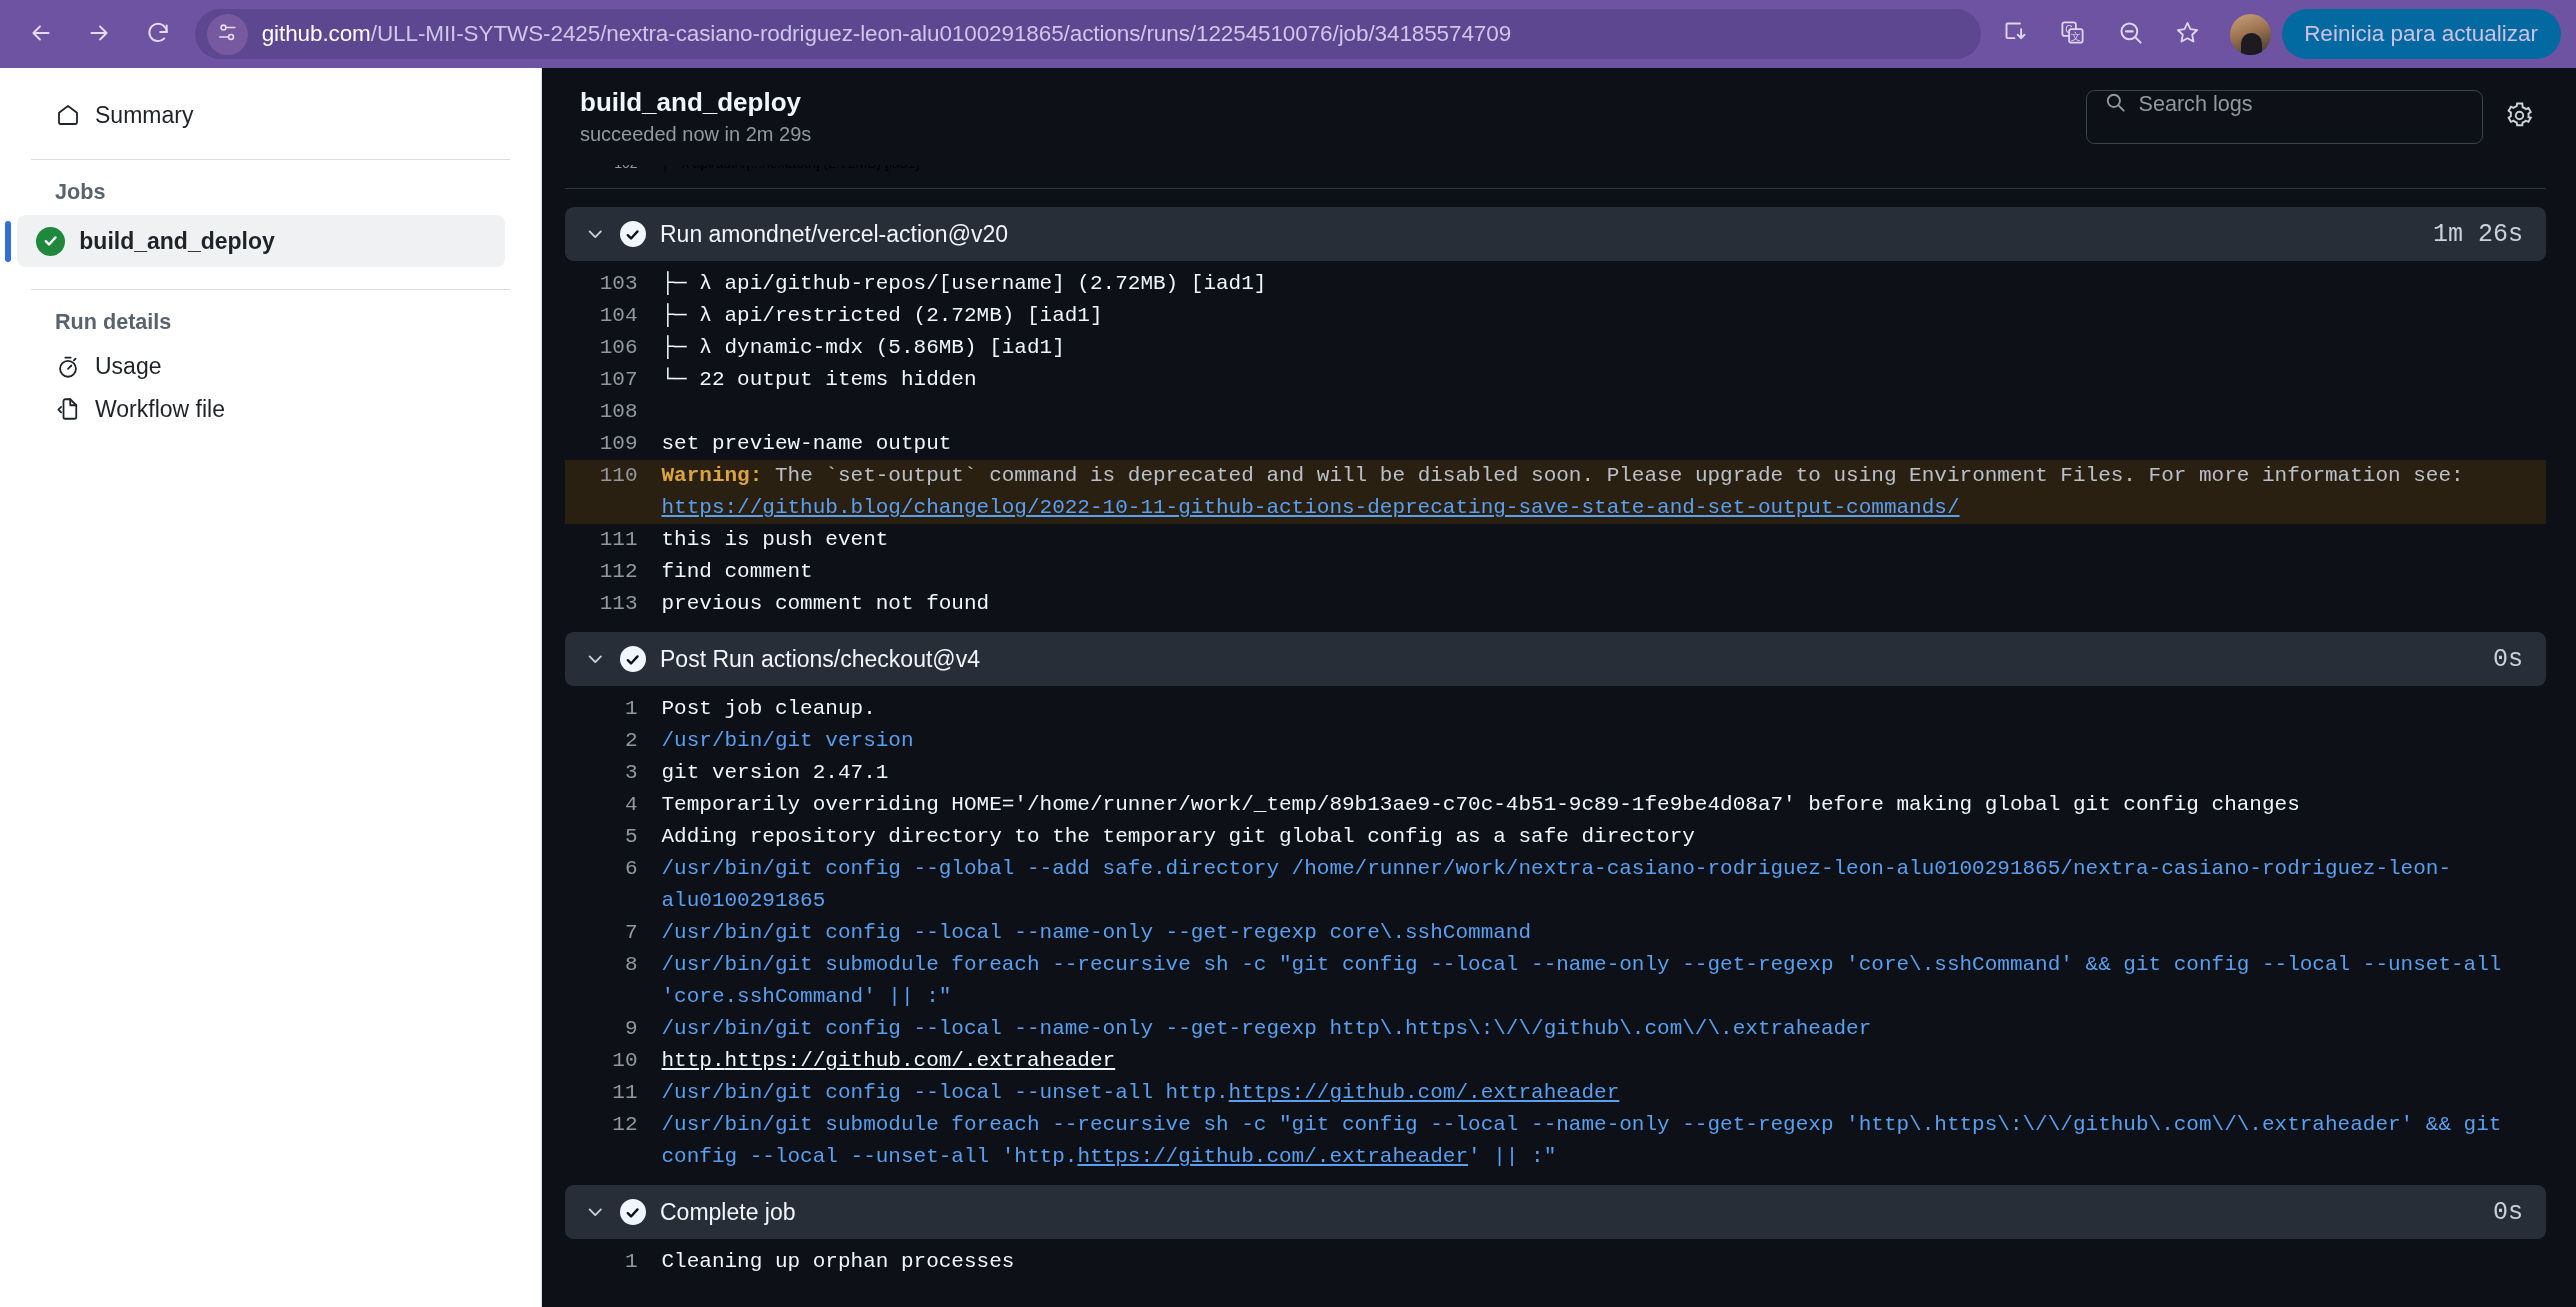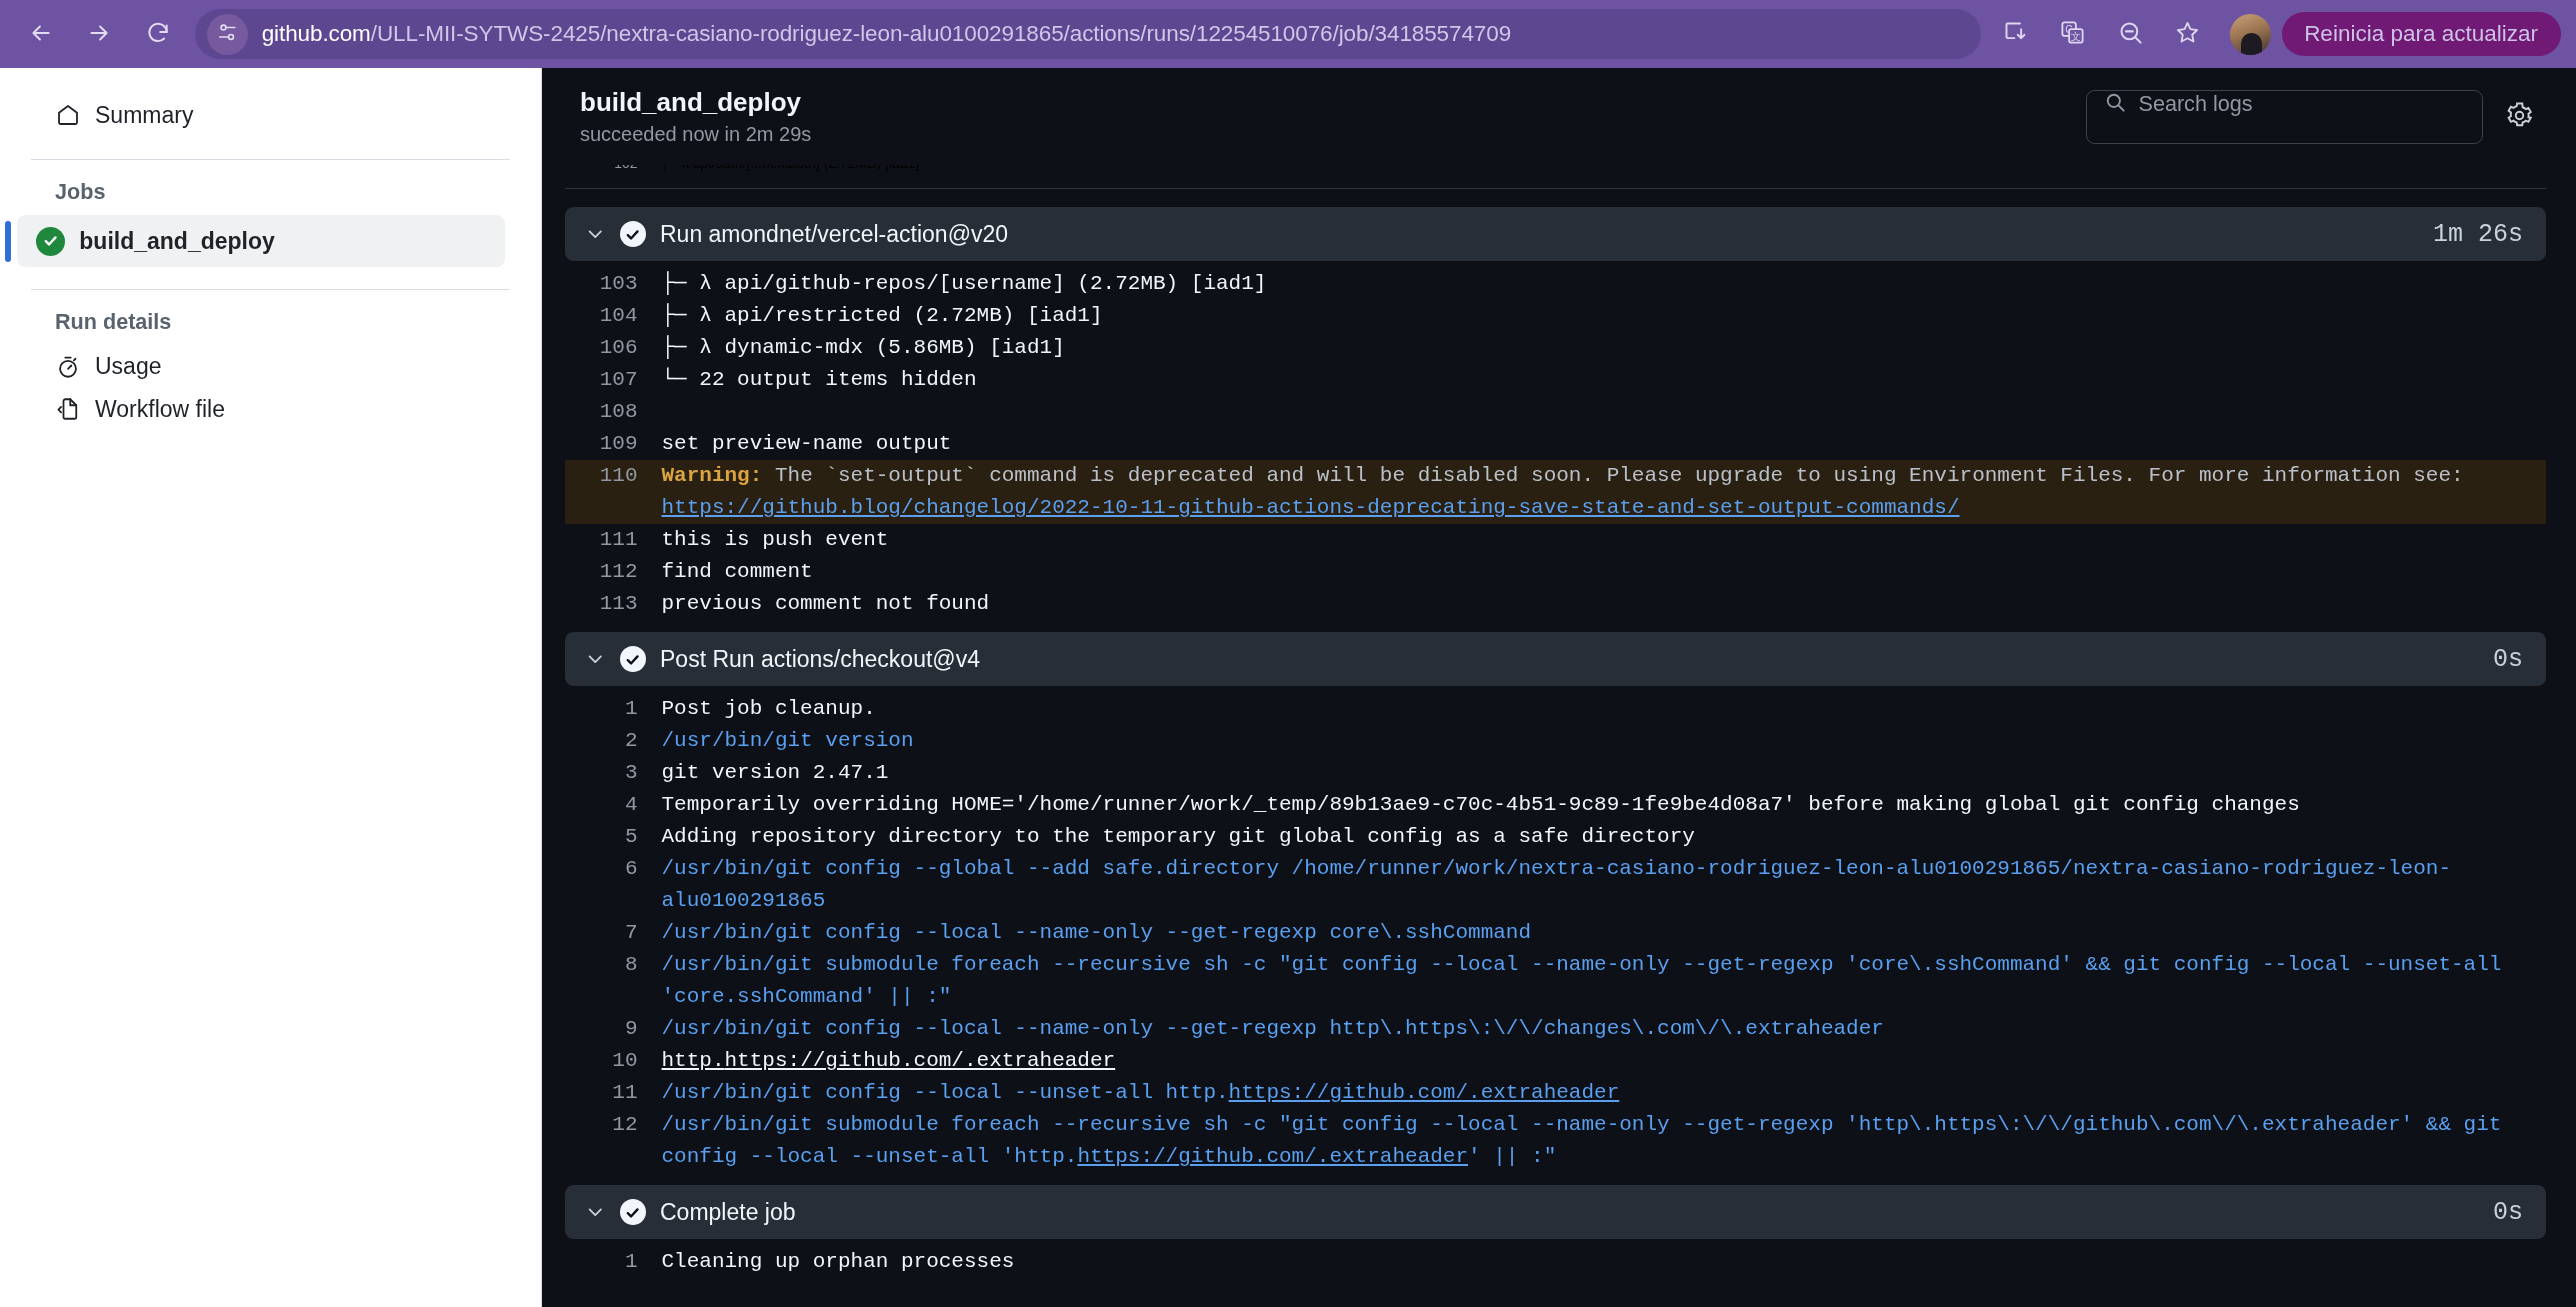--- a/index.html
+++ b/index.html
@@ -79,23 +79,23 @@
     overflow: hidden;
   }
   .avatar::after {
     content: "";
     position: absolute;
     left: 10.4px; top: 19px; width: 21px; height: 26px;
     background: #1d1a22;
     border-radius: 10.4px 10.4px 0 0;
   }
   .update-pill {
-    height: 44px;
+    height: 50px;
     border-radius: 25px;
-    background: #701a75;
+    background: #0369a1;
     display: flex; align-items: center;
     padding: 0 22.5px;
     color: #cdc2e6;
     font-size: 22.5px;
     white-space: nowrap;
     flex: 0 0 auto;
   }
 
   
   .page {
@@ -561,21 +561,21 @@
               <div class="log-line">
                 <span class="ln">7</span>
                 <span class="lc"><span class="c-blue">/usr/bin/git config --local --name-only --get-regexp core\.sshCommand</span></span>
               </div>
               <div class="log-line">
                 <span class="ln">8</span>
                 <span class="lc"><span class="c-blue">/usr/bin/git submodule foreach --recursive sh -c "git config --local --name-only --get-regexp 'core\.sshCommand' &amp;&amp; git config --local --unset-all 'core.sshCommand' || :"</span></span>
               </div>
               <div class="log-line">
                 <span class="ln">9</span>
-                <span class="lc"><span class="c-blue">/usr/bin/git config --local --name-only --get-regexp http\.https\:\/\/changes\.com\/\.extraheader</span></span>
+                <span class="lc"><span class="c-blue">/usr/bin/git config --local --name-only --get-regexp http\.https\:\/\/github\.com\/\.extraheader</span></span>
               </div>
               <div class="log-line">
                 <span class="ln">10</span>
                 <span class="lc"><span class="c-link-u">http.</span><a href="#" class="c-link-u">https://github.com/.extraheader</a></span>
               </div>
               <div class="log-line">
                 <span class="ln">11</span>
                 <span class="lc"><span class="c-blue">/usr/bin/git config --local --unset-all http.</span><a href="#" class="c-blue" style="text-decoration:underline">https://github.com/.extraheader</a></span>
               </div>
               <div class="log-line">

